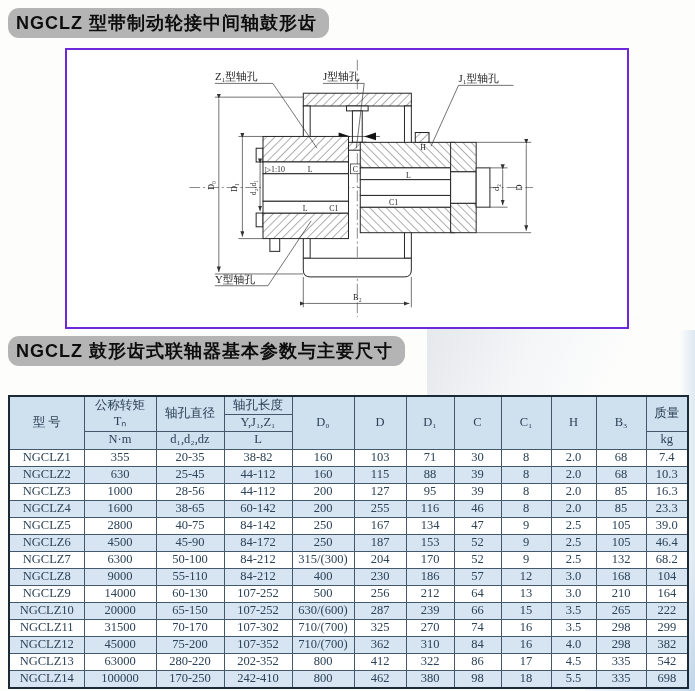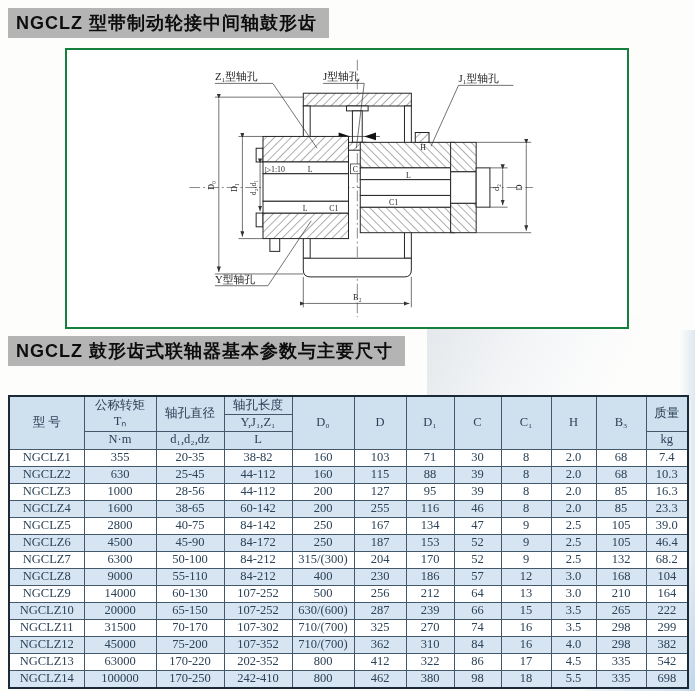--- a/index.html
+++ b/index.html
@@ -11,28 +11,28 @@
   .wm-swirl{position:absolute;right:0;top:316px;width:268px;height:84px;pointer-events:none;
     background:linear-gradient(115deg,rgba(188,196,208,.38) 0%,rgba(222,228,236,.30) 38%,rgba(255,255,255,0) 72%);}
   .wm-edge{position:absolute;right:0;top:330px;bottom:0;width:16px;pointer-events:none;
     background:linear-gradient(to left,rgba(165,193,221,.35),rgba(255,255,255,0));}
   .wm-corner{position:absolute;right:0;bottom:0;width:110px;height:150px;pointer-events:none;
     background:radial-gradient(circle at 100% 100%,rgba(168,199,229,.55),rgba(255,255,255,0) 72%);}
 
   .titlebar{
     position:absolute;left:8px;display:inline-block;background:#b4b4b4;color:#0d0d0d;
     font-family:"Liberation Sans",sans-serif;font-weight:bold;font-size:18px;
-    line-height:30px;padding:0 12px 0 8px;letter-spacing:1px;white-space:nowrap;
+    line-height:30px;padding:0 12px 0 8px;letter-spacing:1px;white-space:nowrap;border-radius:11px;
   }
   #title1{top:8px;}
   #title2{top:336px;}
 
   .diagram-frame{
     position:absolute;left:65px;top:48px;width:564px;height:281px;
-    border:2px solid #15803d;background:#ffffff;box-sizing:border-box;
+    border:2px solid #6d28d9;background:#ffffff;box-sizing:border-box;
   }
   .diagram-frame svg{display:block;width:100%;height:100%;}
   svg text{font-family:"Liberation Serif",serif;fill:#1e1e1e;}
   .cjk{font-size:11px;}
   .dimtxt{font-size:8.5px;}
   .smalltxt{font-size:8px;}
 
   table.spec{
     position:absolute;left:8px;top:395px;width:679px;border-collapse:collapse;table-layout:fixed;
     font-size:12.5px;color:#2c4257;border:2px solid #1c2a38;background:#fff;
@@ -382,21 +382,21 @@
         <td>310</td>
         <td>84</td>
         <td>16</td>
         <td>4.0</td>
         <td>298</td>
         <td>382</td>
       </tr>
       <tr>
         <td>NGCLZ13</td>
         <td>63000</td>
-        <td>170-220</td>
+        <td>280-220</td>
         <td>202-352</td>
         <td>800</td>
         <td>412</td>
         <td>322</td>
         <td>86</td>
         <td>17</td>
         <td>4.5</td>
         <td>335</td>
         <td>542</td>
       </tr>

